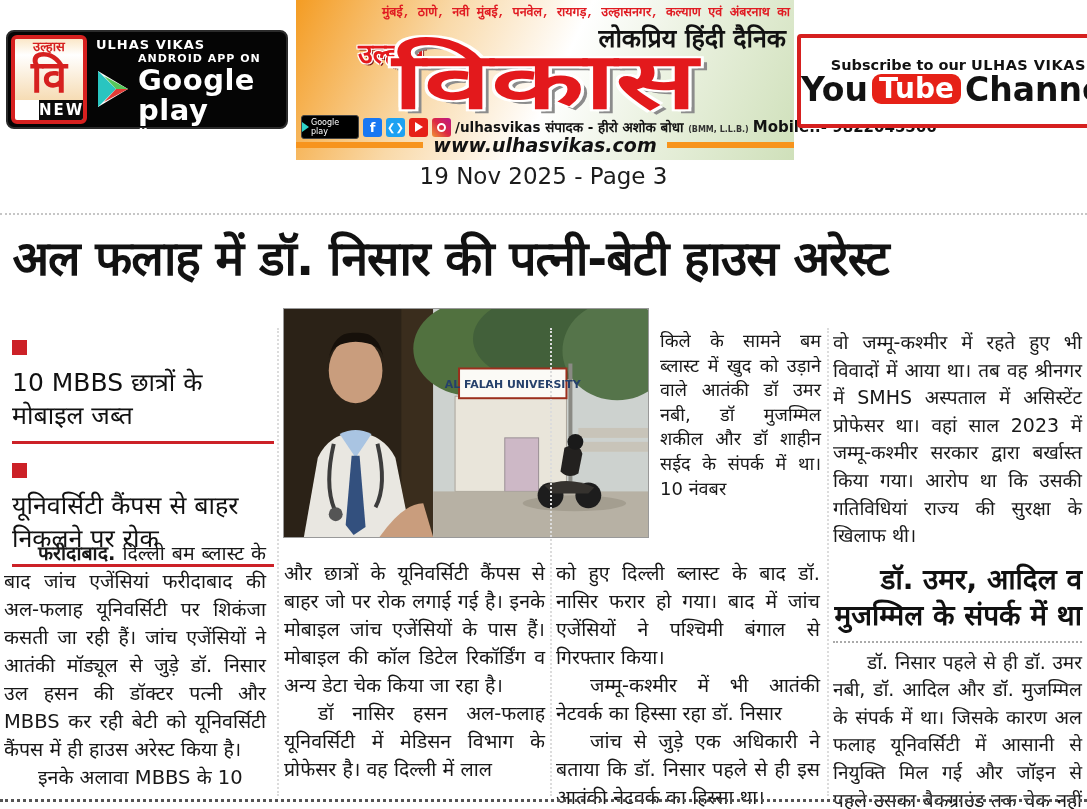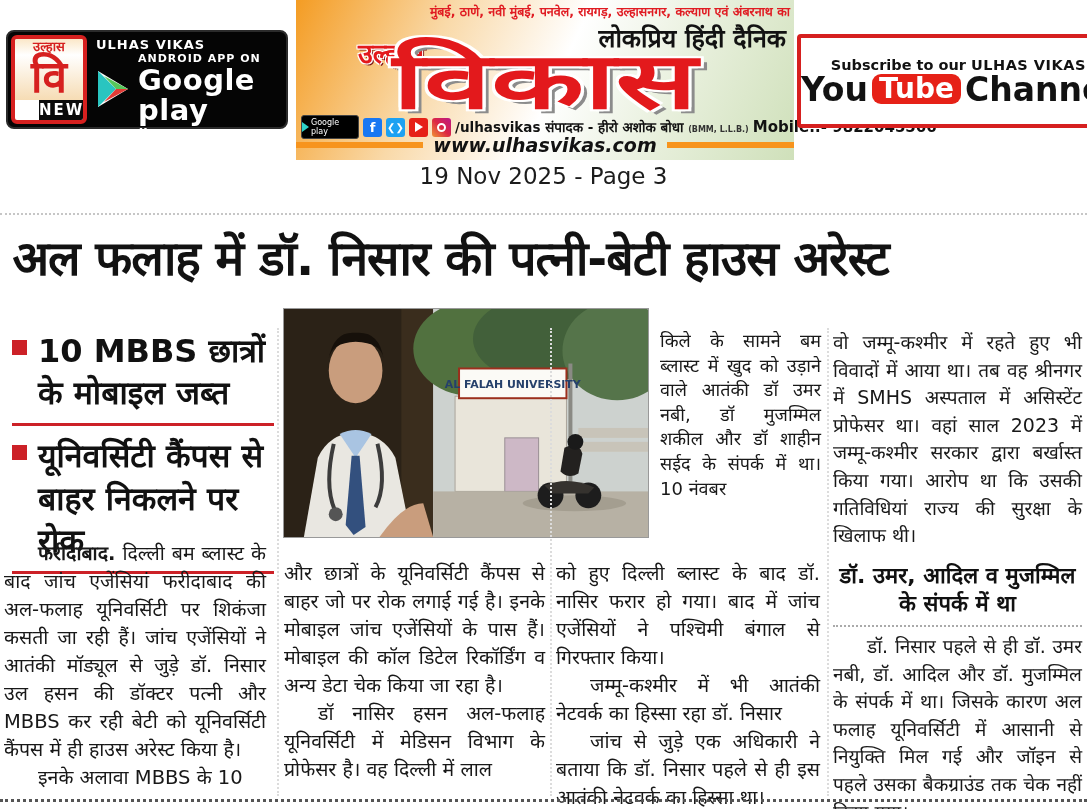--- a/index.html
+++ b/index.html
@@ -29,21 +29,21 @@
   .gp-tri { width:34px; height:38px; flex:none; }
   .app-col { display:flex; flex-direction:column; }
   .app-line1 { font-size:11px; font-weight:bold; letter-spacing:1px; }
   .app-store { font-size:29px; font-weight:bold; letter-spacing:0.5px; line-height:1.05; }
   .app-cta { font-size:13px; font-weight:bold; margin-left:6px; }
 
   
   .masthead { position:absolute; left:296px; top:0; width:498px; height:160px;
               background:linear-gradient(115deg,#f49c23 0%,#f9d9a8 28%,#ffffff 52%,#e7efdb 75%,#cfe0ba 100%); }
   .coverage { position:absolute; top:3px; left:0; right:4px; text-align:right;
-              color:#e01b22; font-size:12.5px; font-weight:bold; }
+              color:#e01b22; font-size:12.5px; font-weight:bold;font-family:Liberation Mono, monospace; }
   .tagline  { position:absolute; top:20px; right:8px; color:#121212; font-size:25px; font-weight:bold; }
   .title-small { position:absolute; top:34px; left:62px; color:#e3191c; font-size:27px; font-weight:bold;
                  text-shadow:-1px -1px 0 #fff,1px -1px 0 #fff,-1px 1px 0 #fff,1px 1px 0 #fff,2px 2px 0 #7a1010; }
   .title-big { position:absolute; top:42px; left:0; width:100%; text-align:center;
                color:#e3191c; font-size:78px; font-weight:bold; line-height:1.0;
                transform:scaleX(1.55); transform-origin:center;
                text-shadow:-2px -2px 0 #fff,2px -2px 0 #fff,-2px 2px 0 #fff,2px 2px 0 #fff,4px 4px 0 #8c8c8c; }
   .mast-strip { position:absolute; bottom:20px; left:5px; right:5px; height:26px;
                 display:flex; align-items:center; gap:4px; }
   .mini-gp { background:#000; border:1px solid #444; border-radius:3px; color:#fff;
@@ -78,37 +78,37 @@
   .epaper { position:absolute; top:162px; left:0; width:100%; text-align:center;
             font-size:23px; color:#1c1c1c; line-height:1.25; }
   .top-dotted { position:absolute; top:213px; left:0; width:100%; border-top:2px dotted #c6c6c6; }
 
   
   .headline { position:absolute; top:224px; left:0; width:901px; text-align:center;
               font-size:48px; font-weight:bold; color:#121212; white-space:nowrap; letter-spacing:-1px; }
 
   
   .kickers { position:absolute; left:12px; top:330px; width:262px; }
-  .kick { display:flex; gap:11px; font-size:32px; font-weight:bold; line-height:1.32; color:#111; }
+  .kick { display:flex; gap:11px; font-size:25px; font-weight:normal; line-height:1.32; color:#111;flex-direction:column; }
   .kick .bullet { width:15px; height:15px; background:#cc2127; margin-top:10px; flex:none; }
   .kick-divider { border-top:3px solid #cc2127; margin:9px 0; }
 
   .col { position:absolute; font-size:19.5px; line-height:28px; color:#181818; text-align:justify; }
   .col p { margin:0; text-indent:34px; }
   .col p.cont { text-indent:0; }
   .lead { font-weight:bold; }
 
   .col1-body { left:4px; top:540px; width:262px; }
   .col2      { left:284px; top:560px; width:261px; }
   .col3-top  { left:660px; top:329px; width:161px; font-size:18px; line-height:24.6px; }
   .col3-bot  { left:556px; top:560px; width:264px; }
   .col4      { left:833px; top:329px; width:249px; font-size:19px; line-height:27.6px; }
 
-  .subhead { font-size:22px; font-weight:bold; line-height:1.3; color:#111;
-             text-align:center; text-indent:0; margin-top:12px; padding-bottom:6px;
+  .subhead { font-size:28px; font-weight:bold; line-height:1.3; color:#111;
+             text-align:right; text-indent:0; margin-top:12px; padding-bottom:6px;
              border-bottom:2px dotted #aaa; margin-bottom:6px; }
 
   .photo { position:absolute; left:283px; top:308px; width:366px; height:230px;
            border:1px solid #999; background:#ccc; }
   .photo svg { display:block; width:100%; height:100%; }
 
   .vrule { position:absolute; top:328px; height:468px; border-left:2px dotted #dcdcdc; }
   .vr1 { left:277px; } .vr2 { left:550px; } .vr3 { left:827px; }
   .bottom-dotted { position:absolute; top:799px; left:0; width:100%; border-top:3px dotted #555; }
 </style>

